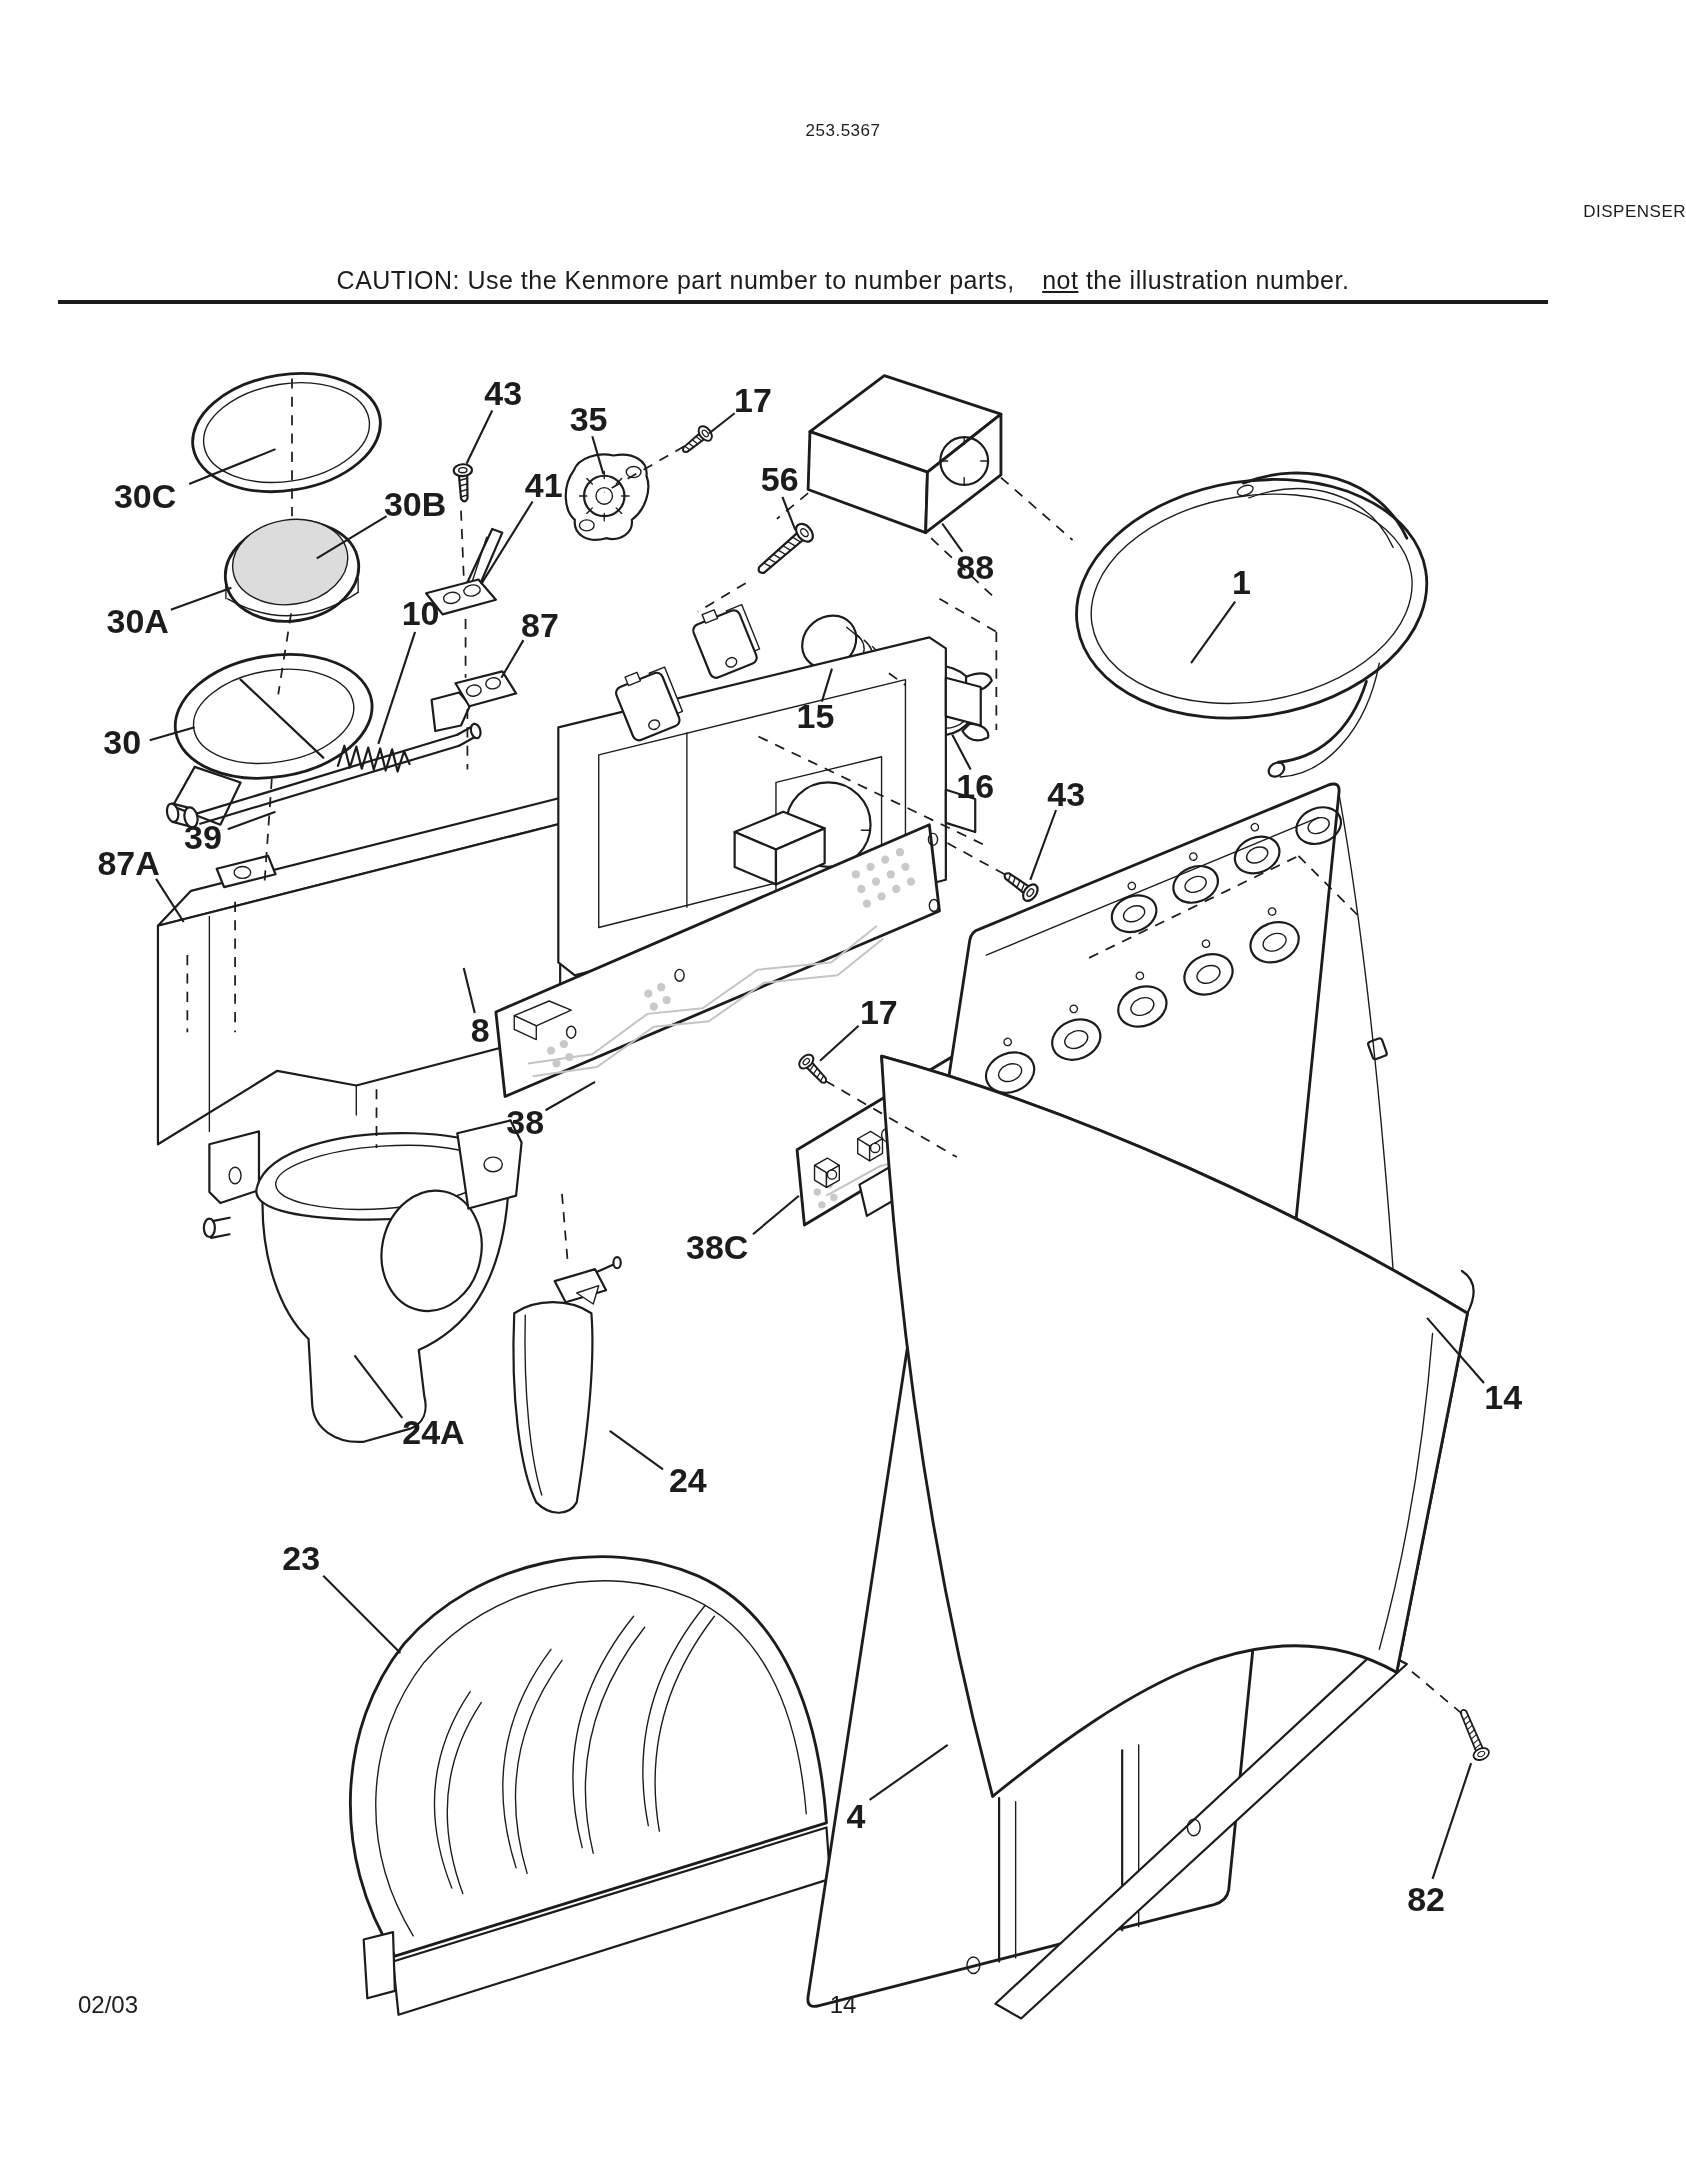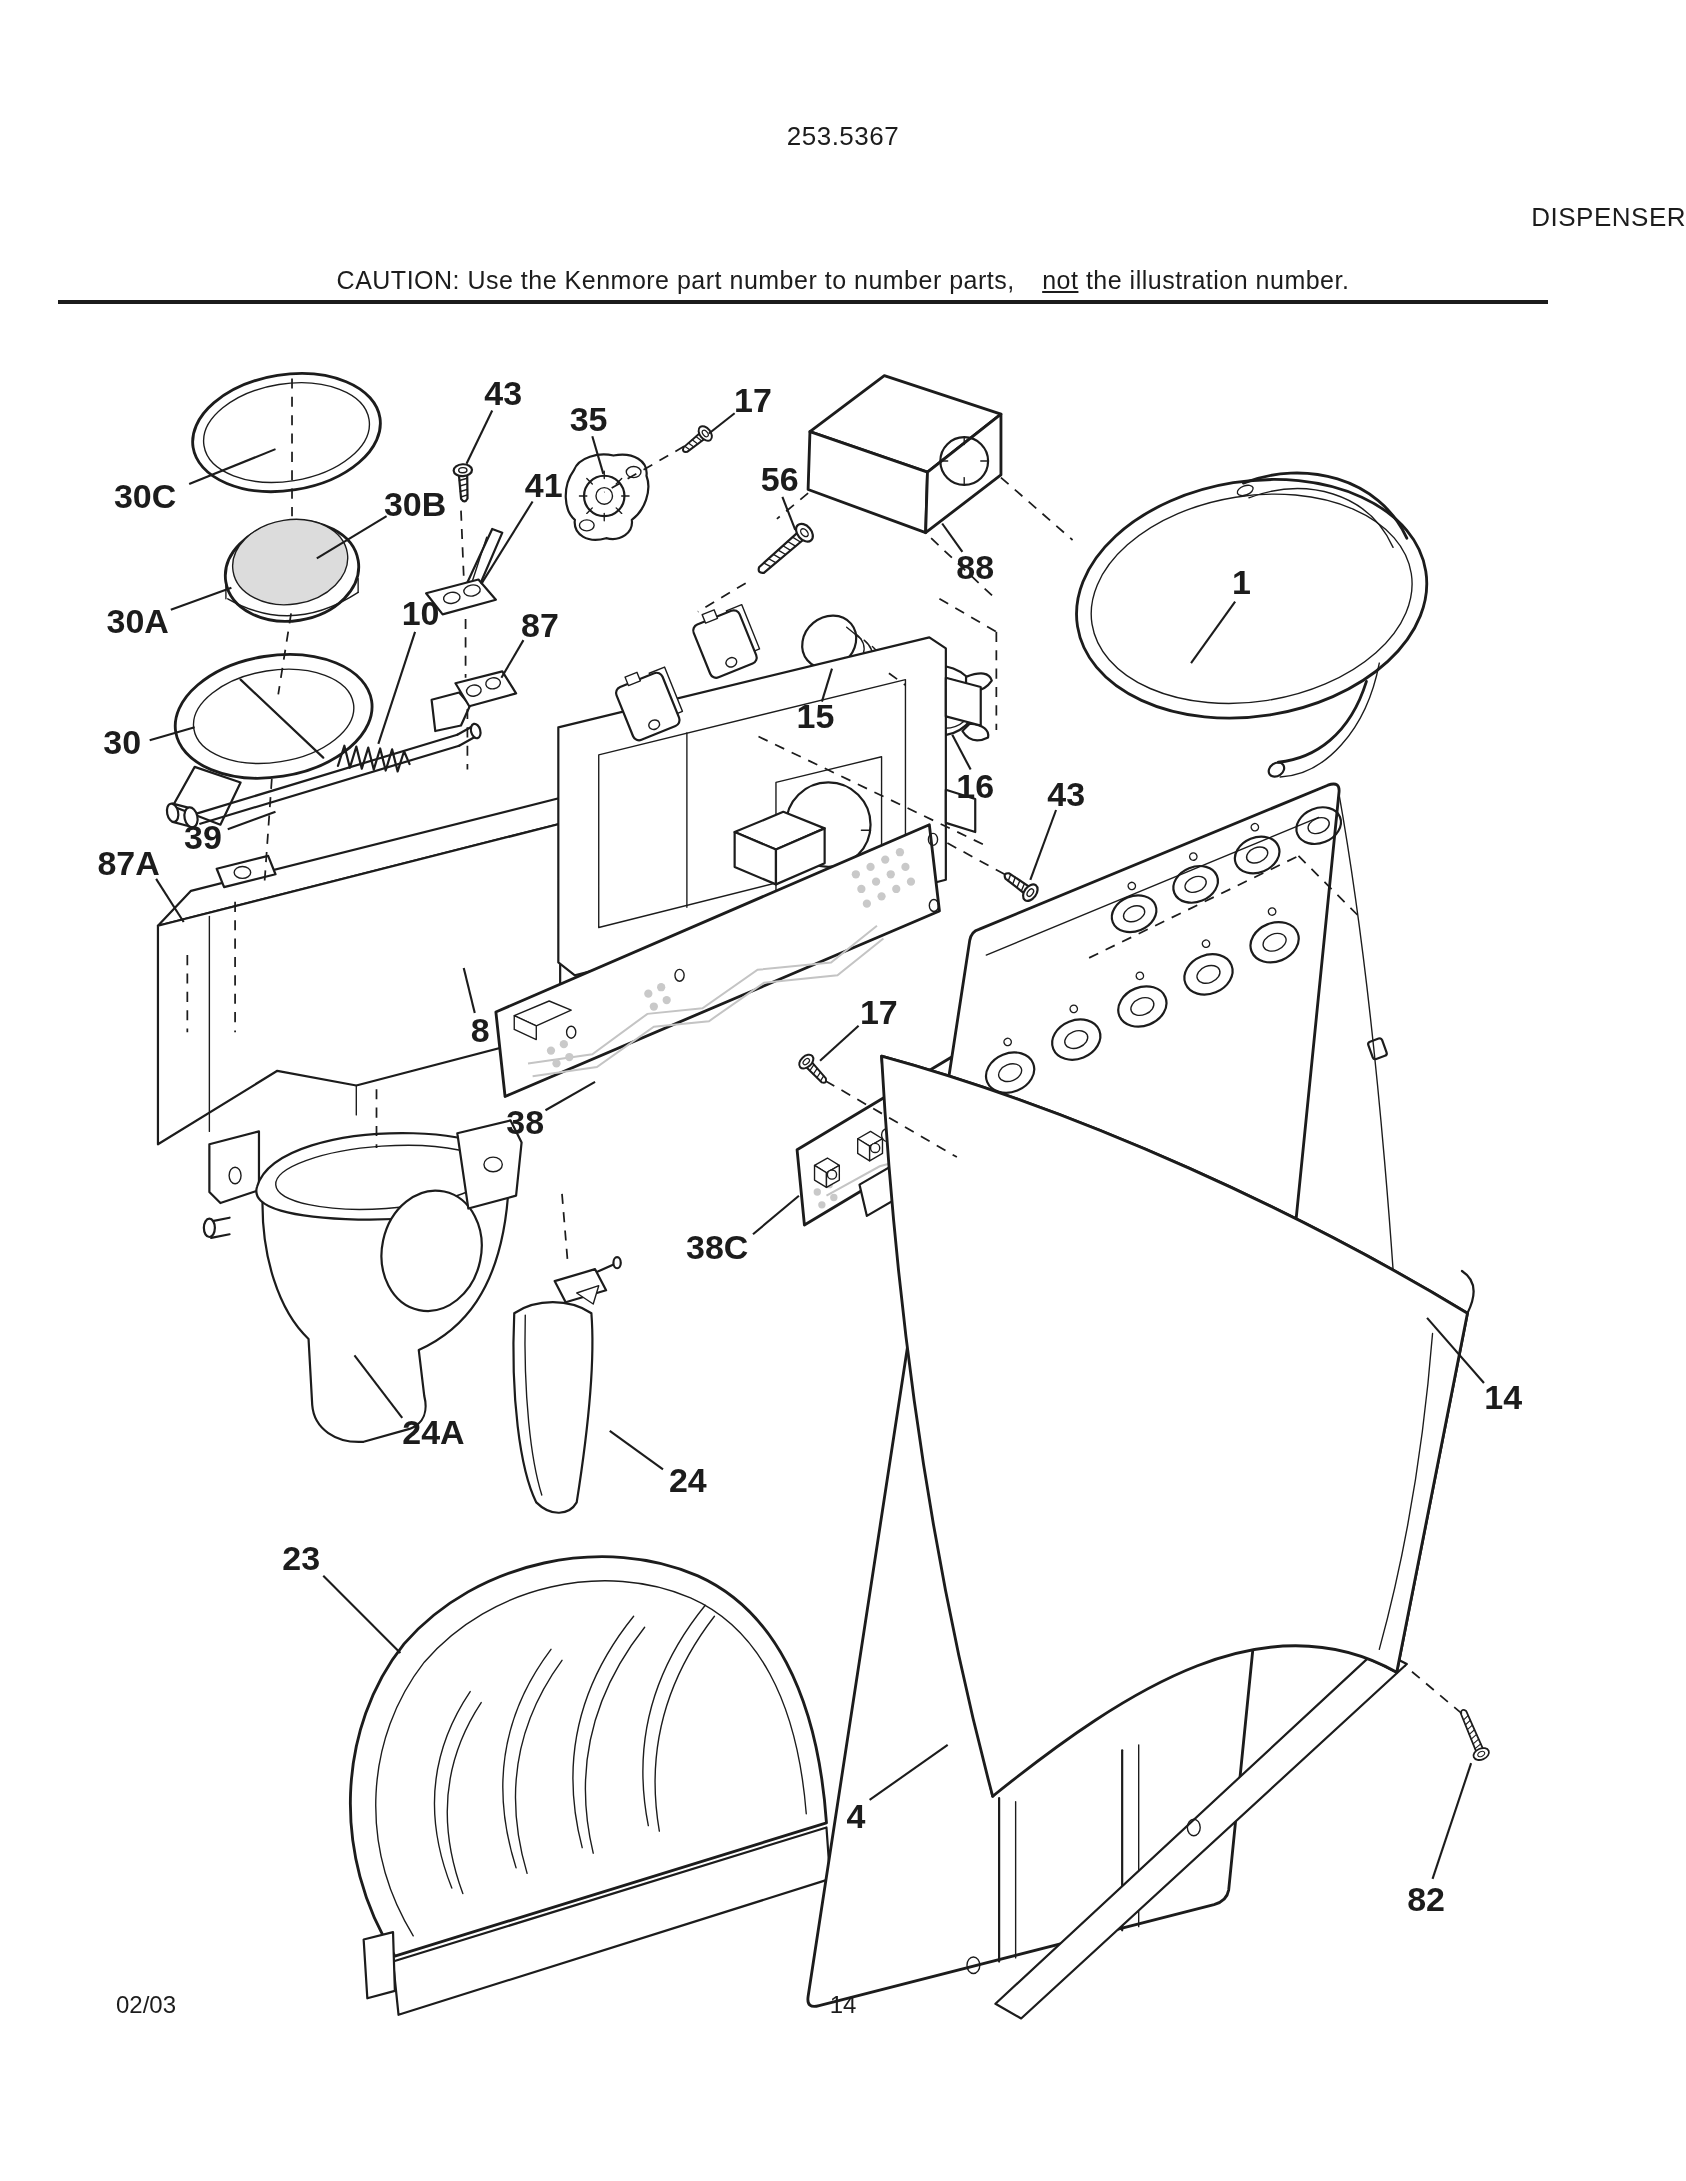--- a/index.html
+++ b/index.html
@@ -1,25 +1,25 @@
 <!DOCTYPE html>
 <html style="font-size:14.7px"><head>
 <meta charset="utf-8">
 <style>
   html,body{margin:0;padding:0;background:#e8e8e8;}
   body{font-family:"Liberation Sans",sans-serif;color:#1c1c1c;}
   #page{position:relative;width:1686px;height:2182px;background:#ffffff;margin:0 auto;overflow:hidden;}
-  .hdr{position:absolute;left:0;right:0;text-align:center;font-size:26px;letter-spacing:0.5px;}
+  .hdr{position:absolute;left:0;right:0;text-align:center;font-size:17px;letter-spacing:0.5px;}
   #model-number{top:121px;}
   #page-title{top:202px;text-align:right;}
   #caution-line{top:266px;font-size:25px;}
   #caution-line .u{text-decoration:underline;margin-left:20px;}
   #top-rule{position:absolute;top:300px;left:58px;width:1490px;height:3.7px;background:#1c1c1c;}
   .ftr{position:absolute;font-size:24px;}
-  #footer-date{left:78px;top:1991px;margin-left:38px;}
+  #footer-date{left:78px;top:1991px;}
   #footer-page{left:0;right:0;top:1991px;text-align:center;}
   svg#diagram{position:absolute;left:0;top:0;}
   .ln{fill:none;stroke:#1c1c1c;stroke-width:2.4;stroke-linecap:round;stroke-linejoin:round;}
   .ln1{fill:none;stroke:#1c1c1c;stroke-width:1.5;stroke-linecap:round;stroke-linejoin:round;}
   .ln3{fill:none;stroke:#1c1c1c;stroke-width:3.1;stroke-linecap:round;stroke-linejoin:round;}
   .wf{fill:#ffffff;}
   .gf{fill:#dcdcdc;}
   .dash{fill:none;stroke:#1c1c1c;stroke-width:1.9;stroke-dasharray:11 9;}
   .trace{fill:none;stroke:#c4c4c4;stroke-width:2.2;}
   .dot{fill:#c9c9c9;}

